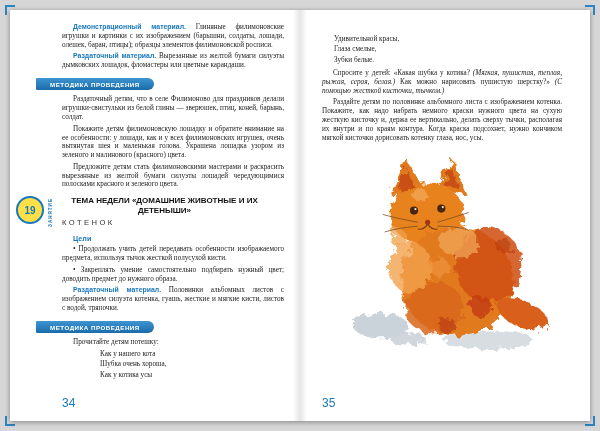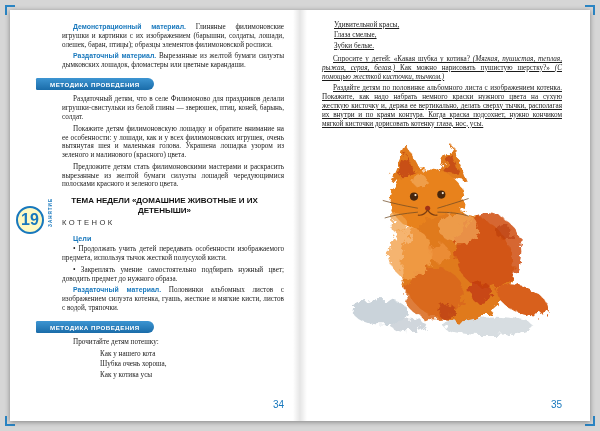--- a/index.html
+++ b/index.html
@@ -19,44 +19,44 @@
   .spread{
     position:absolute;left:10px;top:10px;width:580px;height:411px;
     background:#ffffff;box-shadow:0 1px 5px rgba(0,0,0,.4);
     display:flex;
   }
   .gutter{position:absolute;left:283px;top:0;bottom:0;width:14px;
     background:linear-gradient(to right, rgba(0,0,0,0), rgba(0,0,0,.10), rgba(0,0,0,0));
     pointer-events:none;}
   .page{width:290px;box-sizing:border-box;position:relative;}
   .page-left{padding:13px 16px 0 52px;}
-  .page-right{padding:10px 28px 0 22px;text-decoration:underline;}
+  .page-right{padding:24px 28px 0 22px;}
 
   p{margin:0 0 3px;font-size:7.2px;line-height:1.22;text-align:justify;text-indent:11px;}
   .lbl{color:#1878bd;font-weight:bold;font-family:"Liberation Sans", sans-serif;font-size:6.9px;}
   i.em{font-style:italic;}
 
   .method-bar{
     display:inline-block;
     margin:5px 0 5px -26px;
     padding:2.5px 14px 2.5px 14px;
     background:linear-gradient(#3d95d2,#1a6ca9);
     color:#fff;
     font-family:"Liberation Sans", sans-serif;
     font-weight:bold;font-size:6.2px;letter-spacing:.5px;
     border-radius:2px 9px 9px 2px;
   }
 
   .lesson-block{position:relative;margin:7px 0 4px;min-height:34px;}
   .lesson-badge{
-    position:absolute;left:-46px;top:10px;width:24px;height:24px;
+    position:absolute;left:-46px;top:0;width:24px;height:24px;
     border:2.5px solid #1878bd;border-radius:50%;
     display:flex;align-items:center;justify-content:center;
     color:#1878bd;font-family:"Liberation Sans", sans-serif;
-    font-weight:bold;font-size:16px;background:#fef9c3;
+    font-weight:bold;font-size:10px;background:#fde047;
   }
   .lesson-word{
     position:absolute;left:-14px;top:1px;height:32px;
     writing-mode:vertical-rl;transform:rotate(180deg);
     color:#1878bd;font-family:"Liberation Sans", sans-serif;
     font-size:4.6px;font-weight:bold;letter-spacing:1px;text-align:center;
   }
   .lesson-title{
     font-family:"Liberation Sans", sans-serif;
     font-weight:bold;font-size:8px;line-height:1.25;color:#111;
@@ -68,22 +68,22 @@
   }
   .goals-label{
     color:#1878bd;font-family:"Liberation Sans", sans-serif;
     font-weight:bold;font-size:7.2px;margin:4px 0 2px;text-indent:11px;
   }
   .poem{margin:1px 0 0 38px;}
   .poem p{text-indent:0;text-align:left;margin:0 0 1px;line-height:1.3;}
   .page-right .poem{margin-left:12px;margin-bottom:4px;}
 
   .page-num{
-    position:absolute;bottom:11px;left:0;right:0;text-align:right;
-    color:#1878bd;font-family:"Liberation Sans", sans-serif;font-size:10px;
+    position:absolute;bottom:11px;left:0;right:0;text-align:left;
+    color:#1878bd;font-family:"Liberation Sans", sans-serif;font-size:12px;
   }
   .page-left .page-num{left:52px;right:16px;}
   .page-right .page-num{left:22px;right:28px;}
 
   figure.artwork{margin:10px 0 0 18px;width:228px;height:200px;}
 </style>
 </head>
 <body>
 
 <div class="crop tl"></div>

